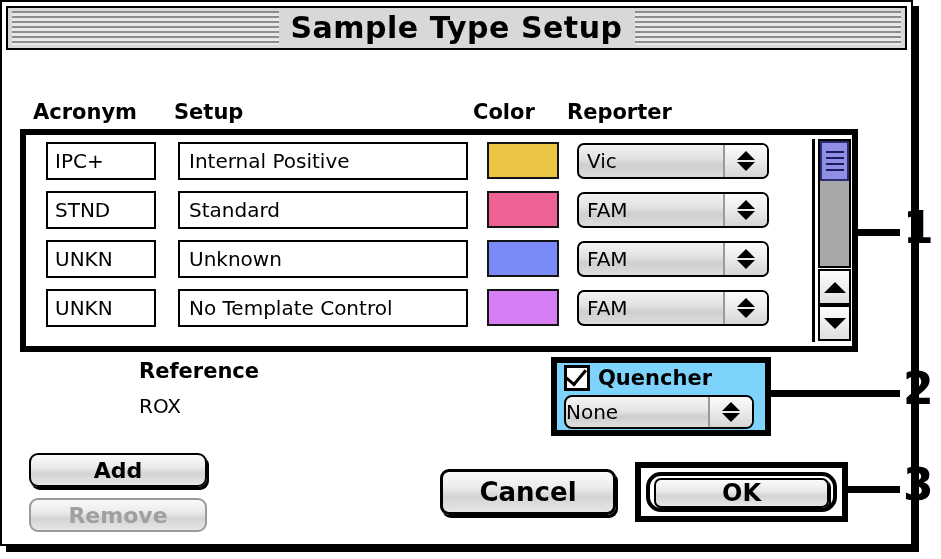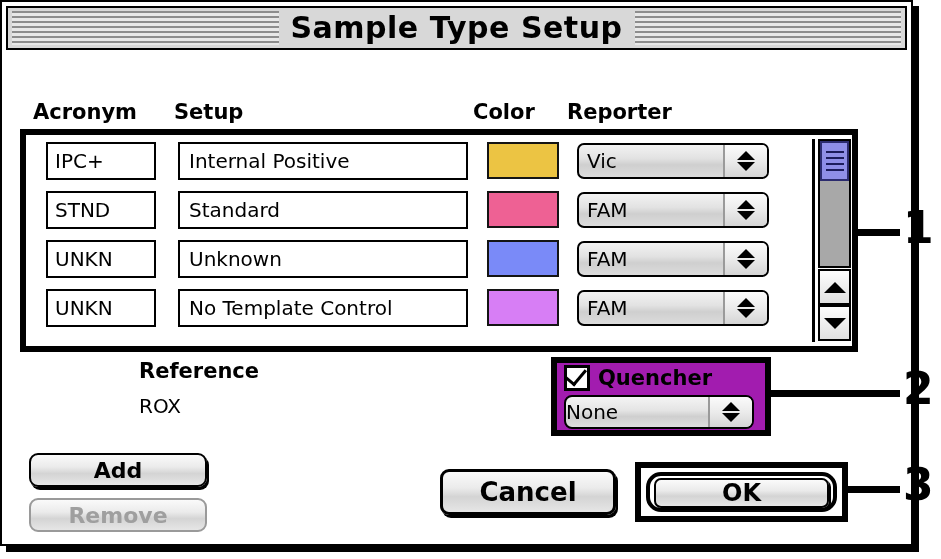--- a/index.html
+++ b/index.html
@@ -278,21 +278,21 @@
     font-size: 20px;
     color: #000000;
   }
 
   
   #quencher-box {
     position: absolute;
     left: 549px; top: 355px;
     width: 220px; height: 79px;
     border: 6px solid #000000;
-    background: #a21caf;
+    background: #7dd3fc;
     box-sizing: border-box;
   }
   #quencher-row {
     position: absolute;
     left: 7px; top: 2px;
     display: flex;
     align-items: center;
   }
   #quencher-check {
     width: 26px; height: 26px;

